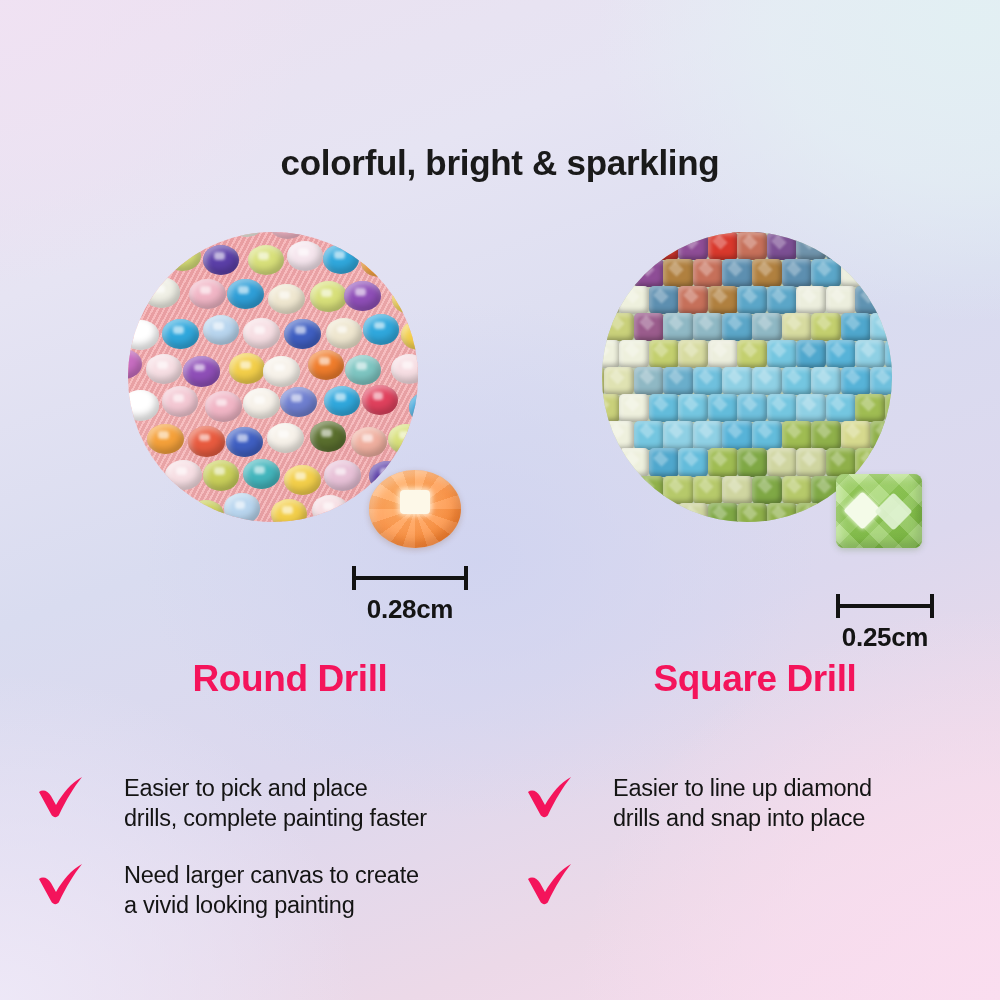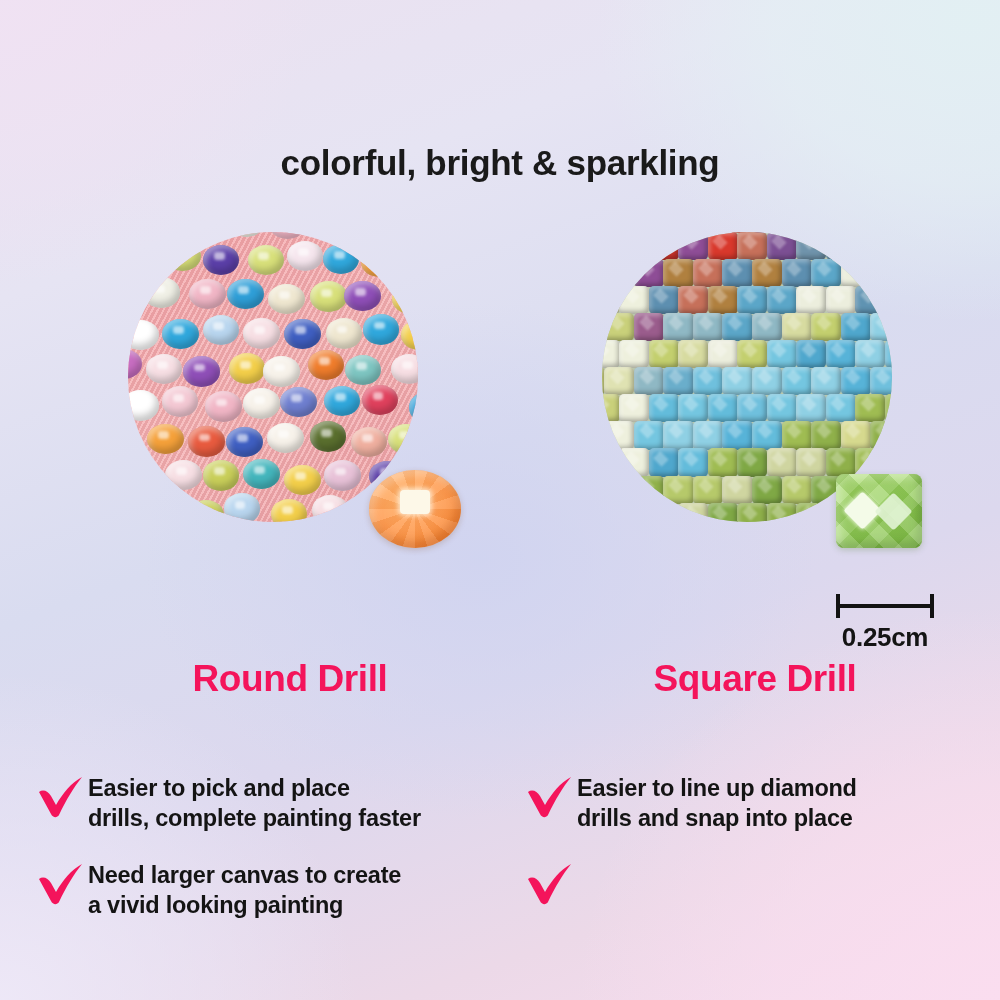--- a/index.html
+++ b/index.html
@@ -278,25 +278,26 @@
     margin-bottom: 26px;
   }
   .check-icon {
     flex: 0 0 auto;
     width: 52px;
     height: 46px;
     margin-top: 2px;
   }
   .bullet-text {
     font-size: 23.5px;
-    font-weight: 700;
+    font-weight: 400;
     color: #141414;
     line-height: 1.26;
     letter-spacing: -0.25px;
     padding-top: 2px;
+    margin-left: 36px;
   }
   .bullet-text .ln { display: block; white-space: nowrap; }
 </style>
 </head>
 <body>
 
 <div id="poster">
 
   <div class="bg-layer bg-base"></div>
   <div class="bg-layer bg-tl"></div>
@@ -525,20 +526,28 @@
     <div class="facets"></div>
     <div class="hl"></div>
   </div>
 
   <div id="sample-square">
     <div class="facets"></div>
     <div class="hl a"></div>
     <div class="hl b"></div>
   </div>
 
+  <div class="scale-wrap" id="scale-round">
+    <div class="scale-bar">
+      <div class="scale-tick left"></div>
+      <div class="scale-line"></div>
+      <div class="scale-tick right"></div>
+    </div>
+    <div class="scale-label">0.28cm</div>
+  </div>
 
   <div class="scale-wrap" id="scale-square">
     <div class="scale-bar">
       <div class="scale-tick left"></div>
       <div class="scale-line"></div>
       <div class="scale-tick right"></div>
     </div>
     <div class="scale-label">0.25cm</div>
   </div>
 

